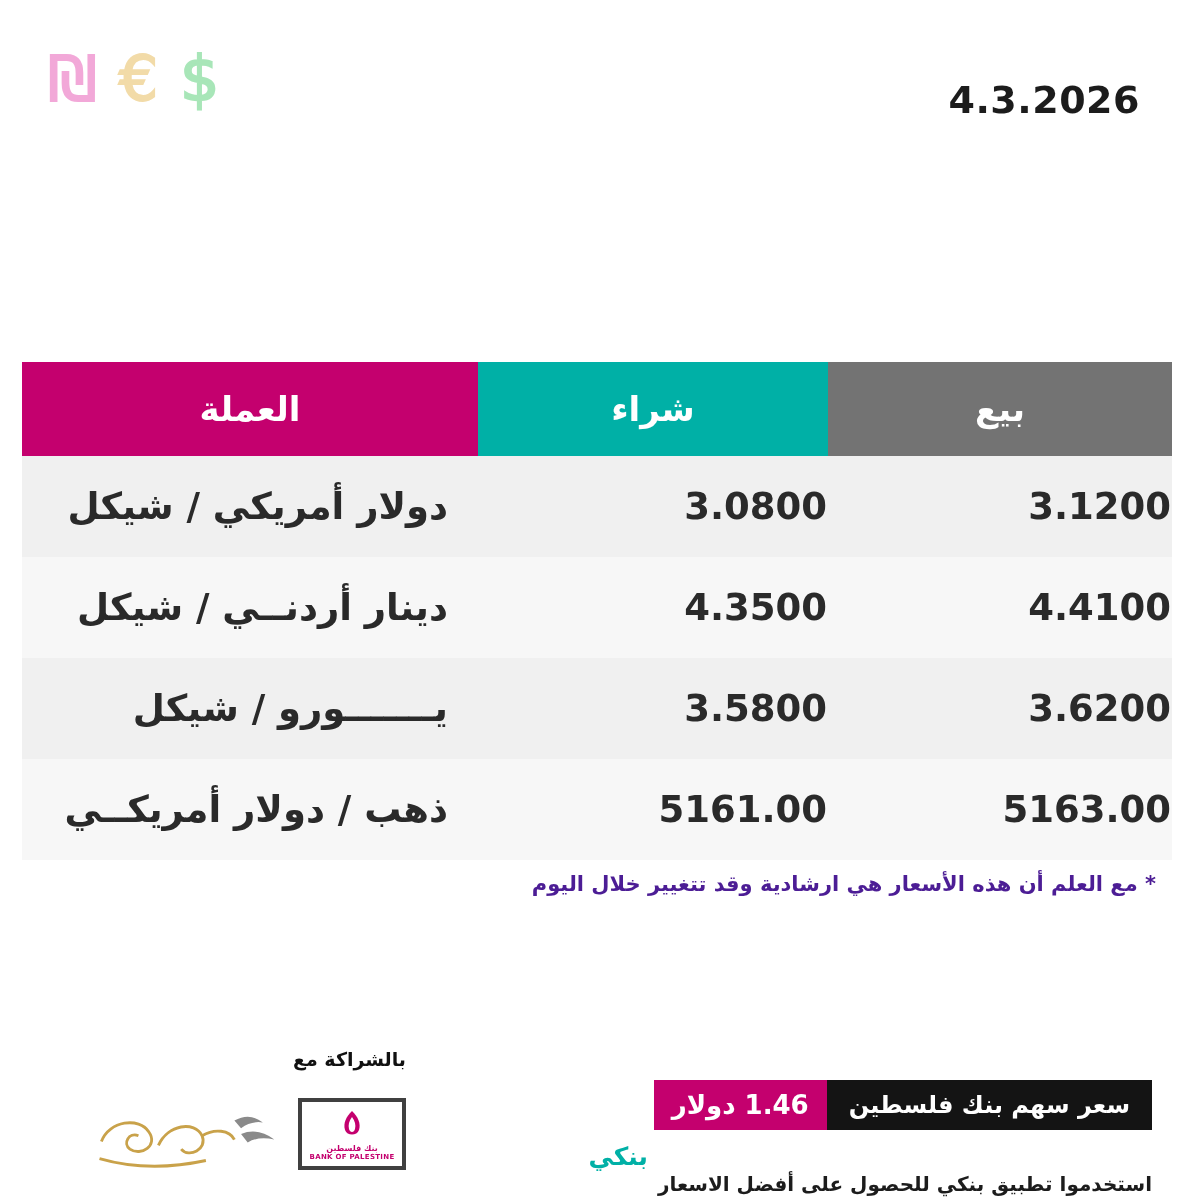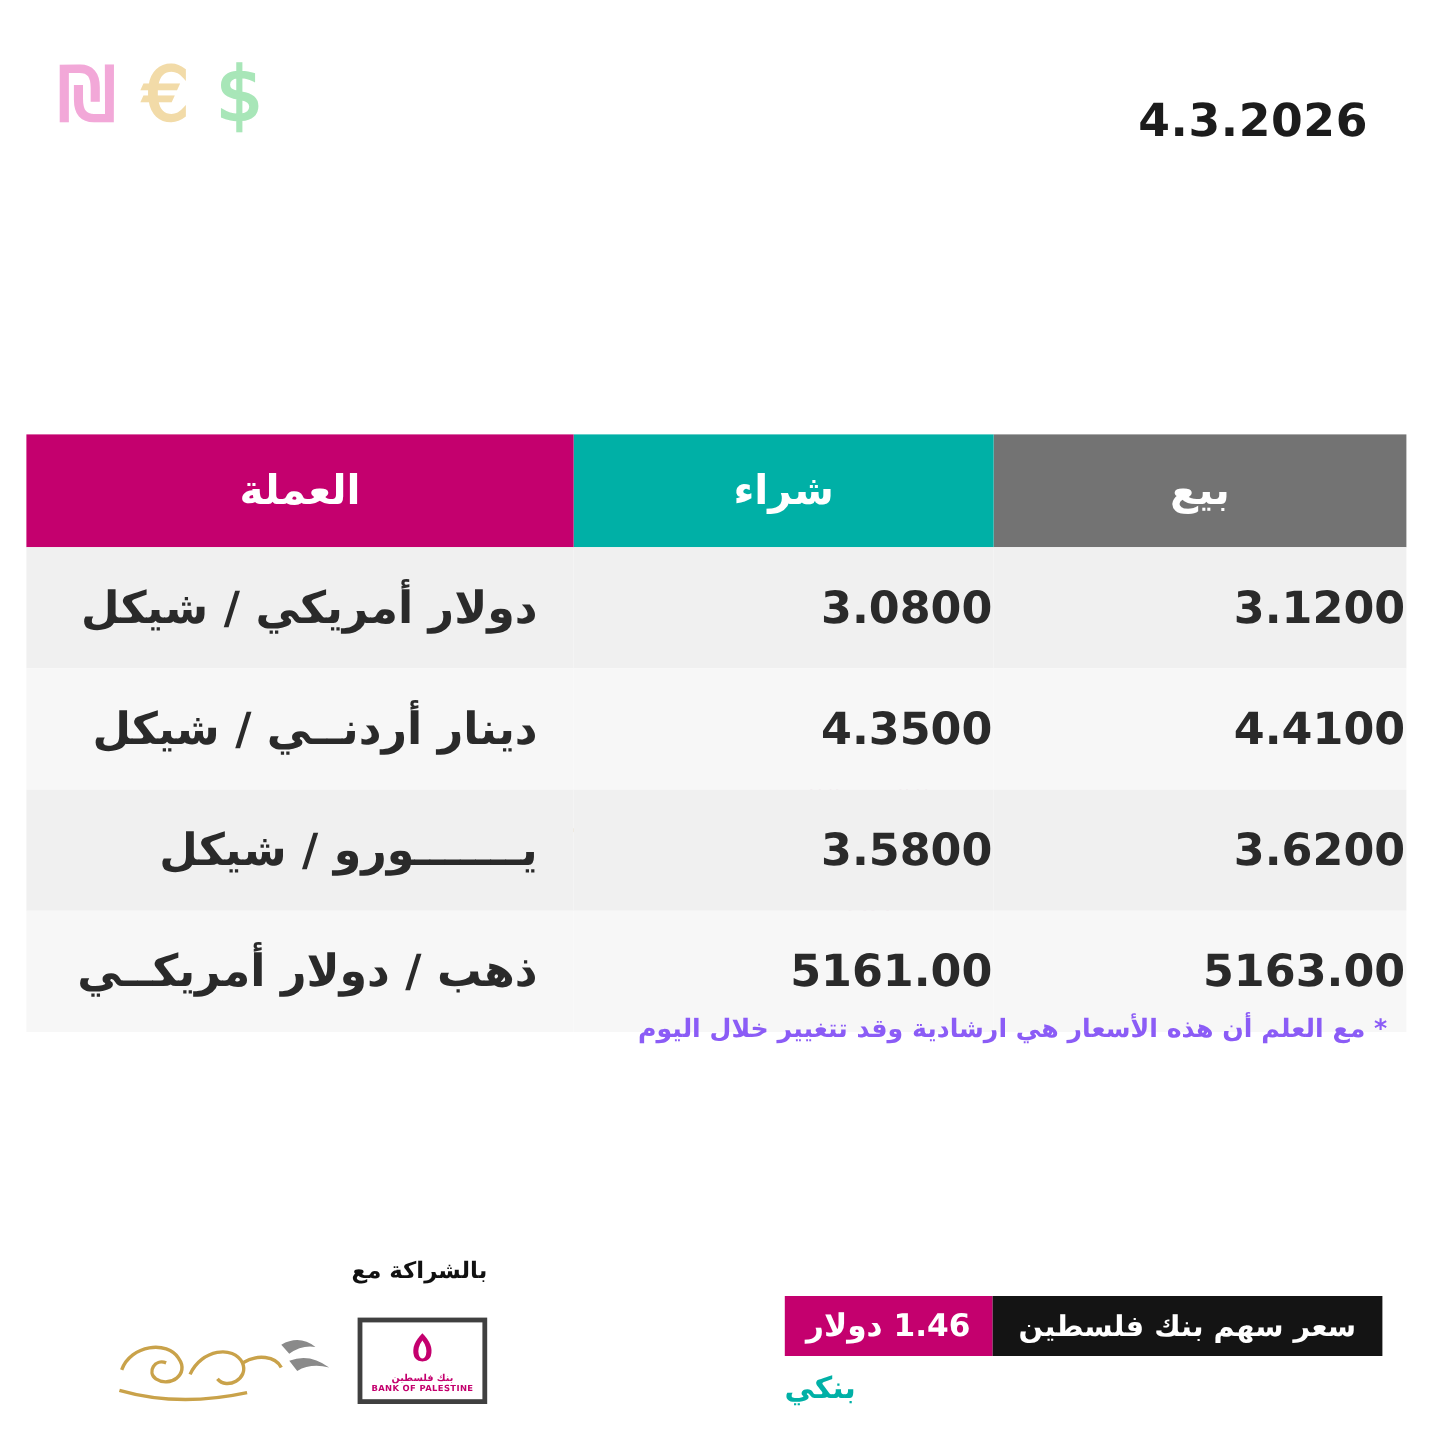--- a/index.html
+++ b/index.html
@@ -94,24 +94,24 @@
     padding-right: 30px;
     font-size: 30px;
     font-weight: bold;
     color: #1f1f1f;
   }
   tr.row-odd  td { background: #f0f0f0; }
   tr.row-even td { background: #f7f7f7; }
 
   .note {
     position: absolute;
-    top: 845px;
+    top: 872px;
     right: 44px;
     font-size: 21px;
-    color: #8b5cf6;
+    color: #4c1d95;
     font-weight: bold;
     text-align: center;
   }
 
   
   .wm-logo {
     position: absolute;
     top: 640px;
     left: 310px;
     width: 260px;
@@ -346,18 +346,19 @@
     </svg>
   </div>
 </div>
 
 <div class="footer-right">
   <div class="share-bar">
     <span class="label">سعر سهم بنك فلسطين</span>
     <span class="value">1.46 دولار</span>
   </div>
   <div class="app-line">
+    <span class="txt">استخدموا تطبيق بنكي للحصول على أفضل الاسعار</span>
     <span class="bankey-logo">
       <span class="bk-main">بنكي</span>
       <span class="bk-sub">مع بنك فلسطين</span>
     </span>
   </div>
 </div>
 
 </body></html>

